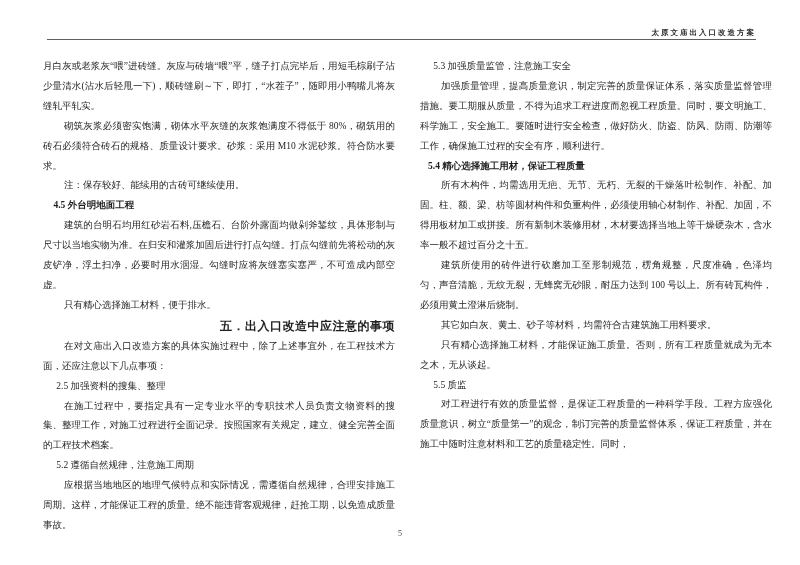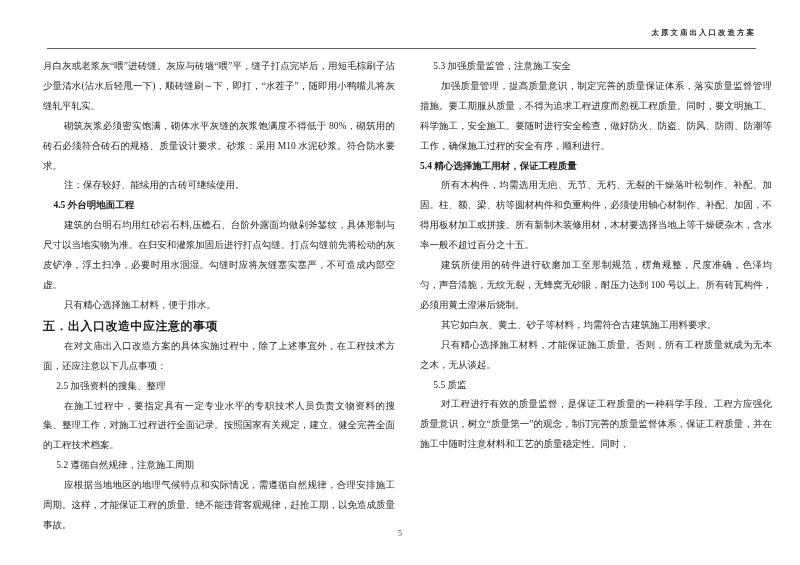--- a/index.html
+++ b/index.html
@@ -13,21 +13,21 @@
     overflow: hidden;
     color: #1a1a1a;
   }
   .header {
     position: absolute;
     top: 21px;
     left: 47px;
     right: 44px;
     text-align: right;
     border-bottom: 1.6px solid #5f5f5f;
-    padding-bottom: 9px;
+    padding-bottom: 0;
   }
   .header-title {
     font-size: 7.5px;
     font-weight: bold;
     letter-spacing: 2px;
     color: #2b2b2b;
   }
   .content {
     position: absolute;
     top: 57px;
@@ -39,25 +39,25 @@
     width: 352px;
     font-size: 9.5px;
     line-height: 19.9px;
     text-align: justify;
     color: #1f1f1f;
   }
   .para { text-indent: 2.2em; }
   .para-noindent { text-indent: 0; }
   .sub-heading { text-indent: 1.4em; }
   .bold-heading { font-weight: bold; text-indent: 1.1em; }
-  .bold-heading-flush { font-weight: bold; text-indent: 0; }
+  .bold-heading-flush { font-weight: bold; text-indent: 0; margin-left: 8px; }
   .center-heading {
     font-weight: bold;
     font-size: 12px;
-    text-align: left;
+    text-align: right;
     text-indent: 0;
     line-height: 21px;
     letter-spacing: 0.5px;
   }
   .footer {
     position: absolute;
     left: 0;
     right: 0;
     top: 522px;
     text-align: center;

